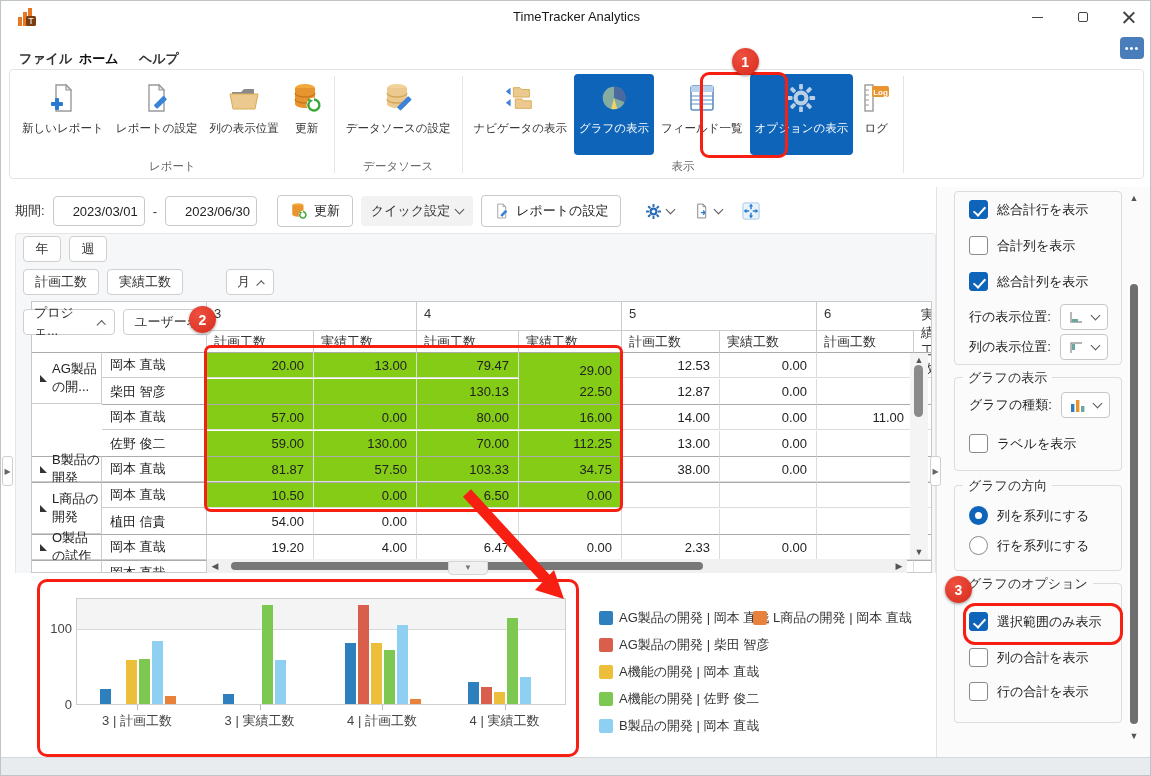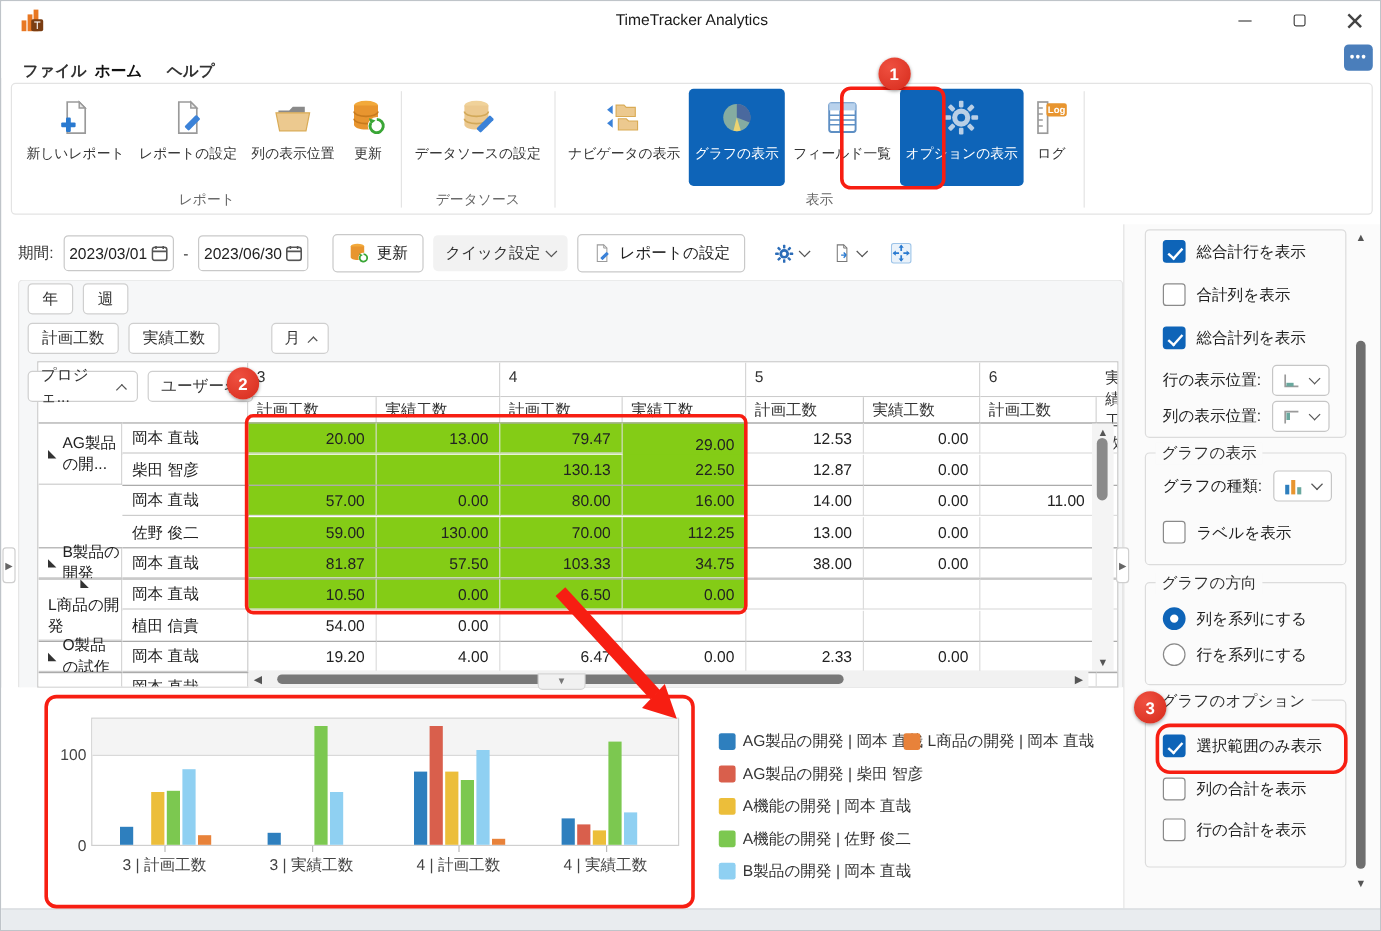--- a/index.html
+++ b/index.html
@@ -34,21 +34,21 @@
   .rbtn { display:flex; flex-direction:column; align-items:center; padding:8px 5px 4px; gap:7px; border-radius:4px; margin:1px; }
   .rbtn .ricon { width:32px; height:32px; display:flex; align-items:center; justify-content:center;font-weight:bold; }
   .rbtn .rlbl { font-size:11.5px; white-space:nowrap; color:#333; }
   .rbtn.activeblue { background:#0e64b8; }
   .rbtn.activeblue .rlbl { color:#fff; }
   .rgroup-label { text-align:center; font-size:11.5px; color:#666; padding:3px 0 2px; }
   .rdivider { width:1px; background:#e4e4e4; margin:3px 5px; }
   
   .toolbar { position:absolute; left:14px; top:194px; height:32px; display:flex; align-items:center; gap:8px; }
   .tb-label { color:#333; }
-  .datebox { width:92px; height:30px; background:#fff; border:1px solid #c9c9c9; border-radius:4px; display:flex; align-items:center; justify-content:space-between; padding:0 4px; }
+  .datebox { width:92px; height:30px; background:#fff; border:1px solid #c9c9c9; border-radius:4px; display:flex; align-items:center; justify-content:space-between; padding:0 19px; }
   .btn { height:32px; background:#fff; border:1px solid #c9c9c9; border-radius:4px; display:flex; align-items:center; gap:6px; padding:0 12px; }
   .flatbtn { height:30px; display:flex; align-items:center; gap:6px; padding:0 10px; background:#f2f2f2; border-radius:4px; color:#333; }
   .iconbtn { height:30px; display:flex; align-items:center; gap:5px; padding:0 6px; border-radius:4px; }
   .chev-d { width:7px; height:7px; border-right:1.6px solid #555; border-bottom:1.6px solid #555; transform:rotate(45deg); margin-top:-4px; }
   .chev-u { width:7px; height:7px; border-right:1.6px solid #555; border-bottom:1.6px solid #555; transform:rotate(-135deg); margin-top:4px; }
   
   .main-panel { position:absolute; left:14px; top:232px; width:921px; height:340px; background:#f6f7f8; border:1px solid #e6e6e6; border-bottom:none; border-radius:4px 4px 0 0; }
   .chip { position:absolute; height:26px; background:#fff; border:1px solid #cfcfcf; border-radius:4px; display:flex; align-items:center; justify-content:center; gap:8px; padding:0 10px; font-size:13px; color:#333; z-index:5; }
   
   #grid { position:absolute; left:30px; top:300px; width:901px; height:272px; background:#fff; overflow:hidden; border:1px solid #c9c9c9; z-index:1; }
@@ -388,21 +388,21 @@
     <div class="ghead gsub" style="left: 785px; top: 29px; width: 97px; height: 22px;">計画工数</div>
     <div class="ghead gsub" style="left: 882px; top: 29px; width: 20px; height: 22px;">実績工数</div>
     <div class="rowhead gtop" style="left: 0px; top: 51px; width: 70px; height: 52px;">
       <span class="grp-tri"></span>
       <span>AG製品の開...</span>
     </div>
     <div class="rowhead gtop" style="left: 0px; top: 155px; width: 70px; height: 26px;">
       <span class="grp-tri"></span>
       <span>B製品の開発</span>
     </div>
-    <div class="rowhead gtop" style="left: 0px; top: 181px; width: 70px; height: 52px; flex-direction: column;">
+    <div class="rowhead gtop" style="left: 0px; top: 181px; width: 70px; height: 52px;">
       <span class="grp-tri"></span>
       <span>L商品の開発</span>
     </div>
     <div class="rowhead gtop" style="left: 0px; top: 233px; width: 70px; height: 26px;">
       <span class="grp-tri"></span>
       <span>O製品の試作</span>
     </div>
     <div class="rowhead gtop" style="left: 0px; top: 259px; width: 70px; height: 26px;"></div>
     <div class="rowhead gtop" style="left: 70px; top: 51px; width: 105px; height: 26px;">岡本 直哉</div>
     <div class="gcell num sel gtop" style="left: 175px; top: 51px; width: 107px; height: 26px;">20.00</div>

